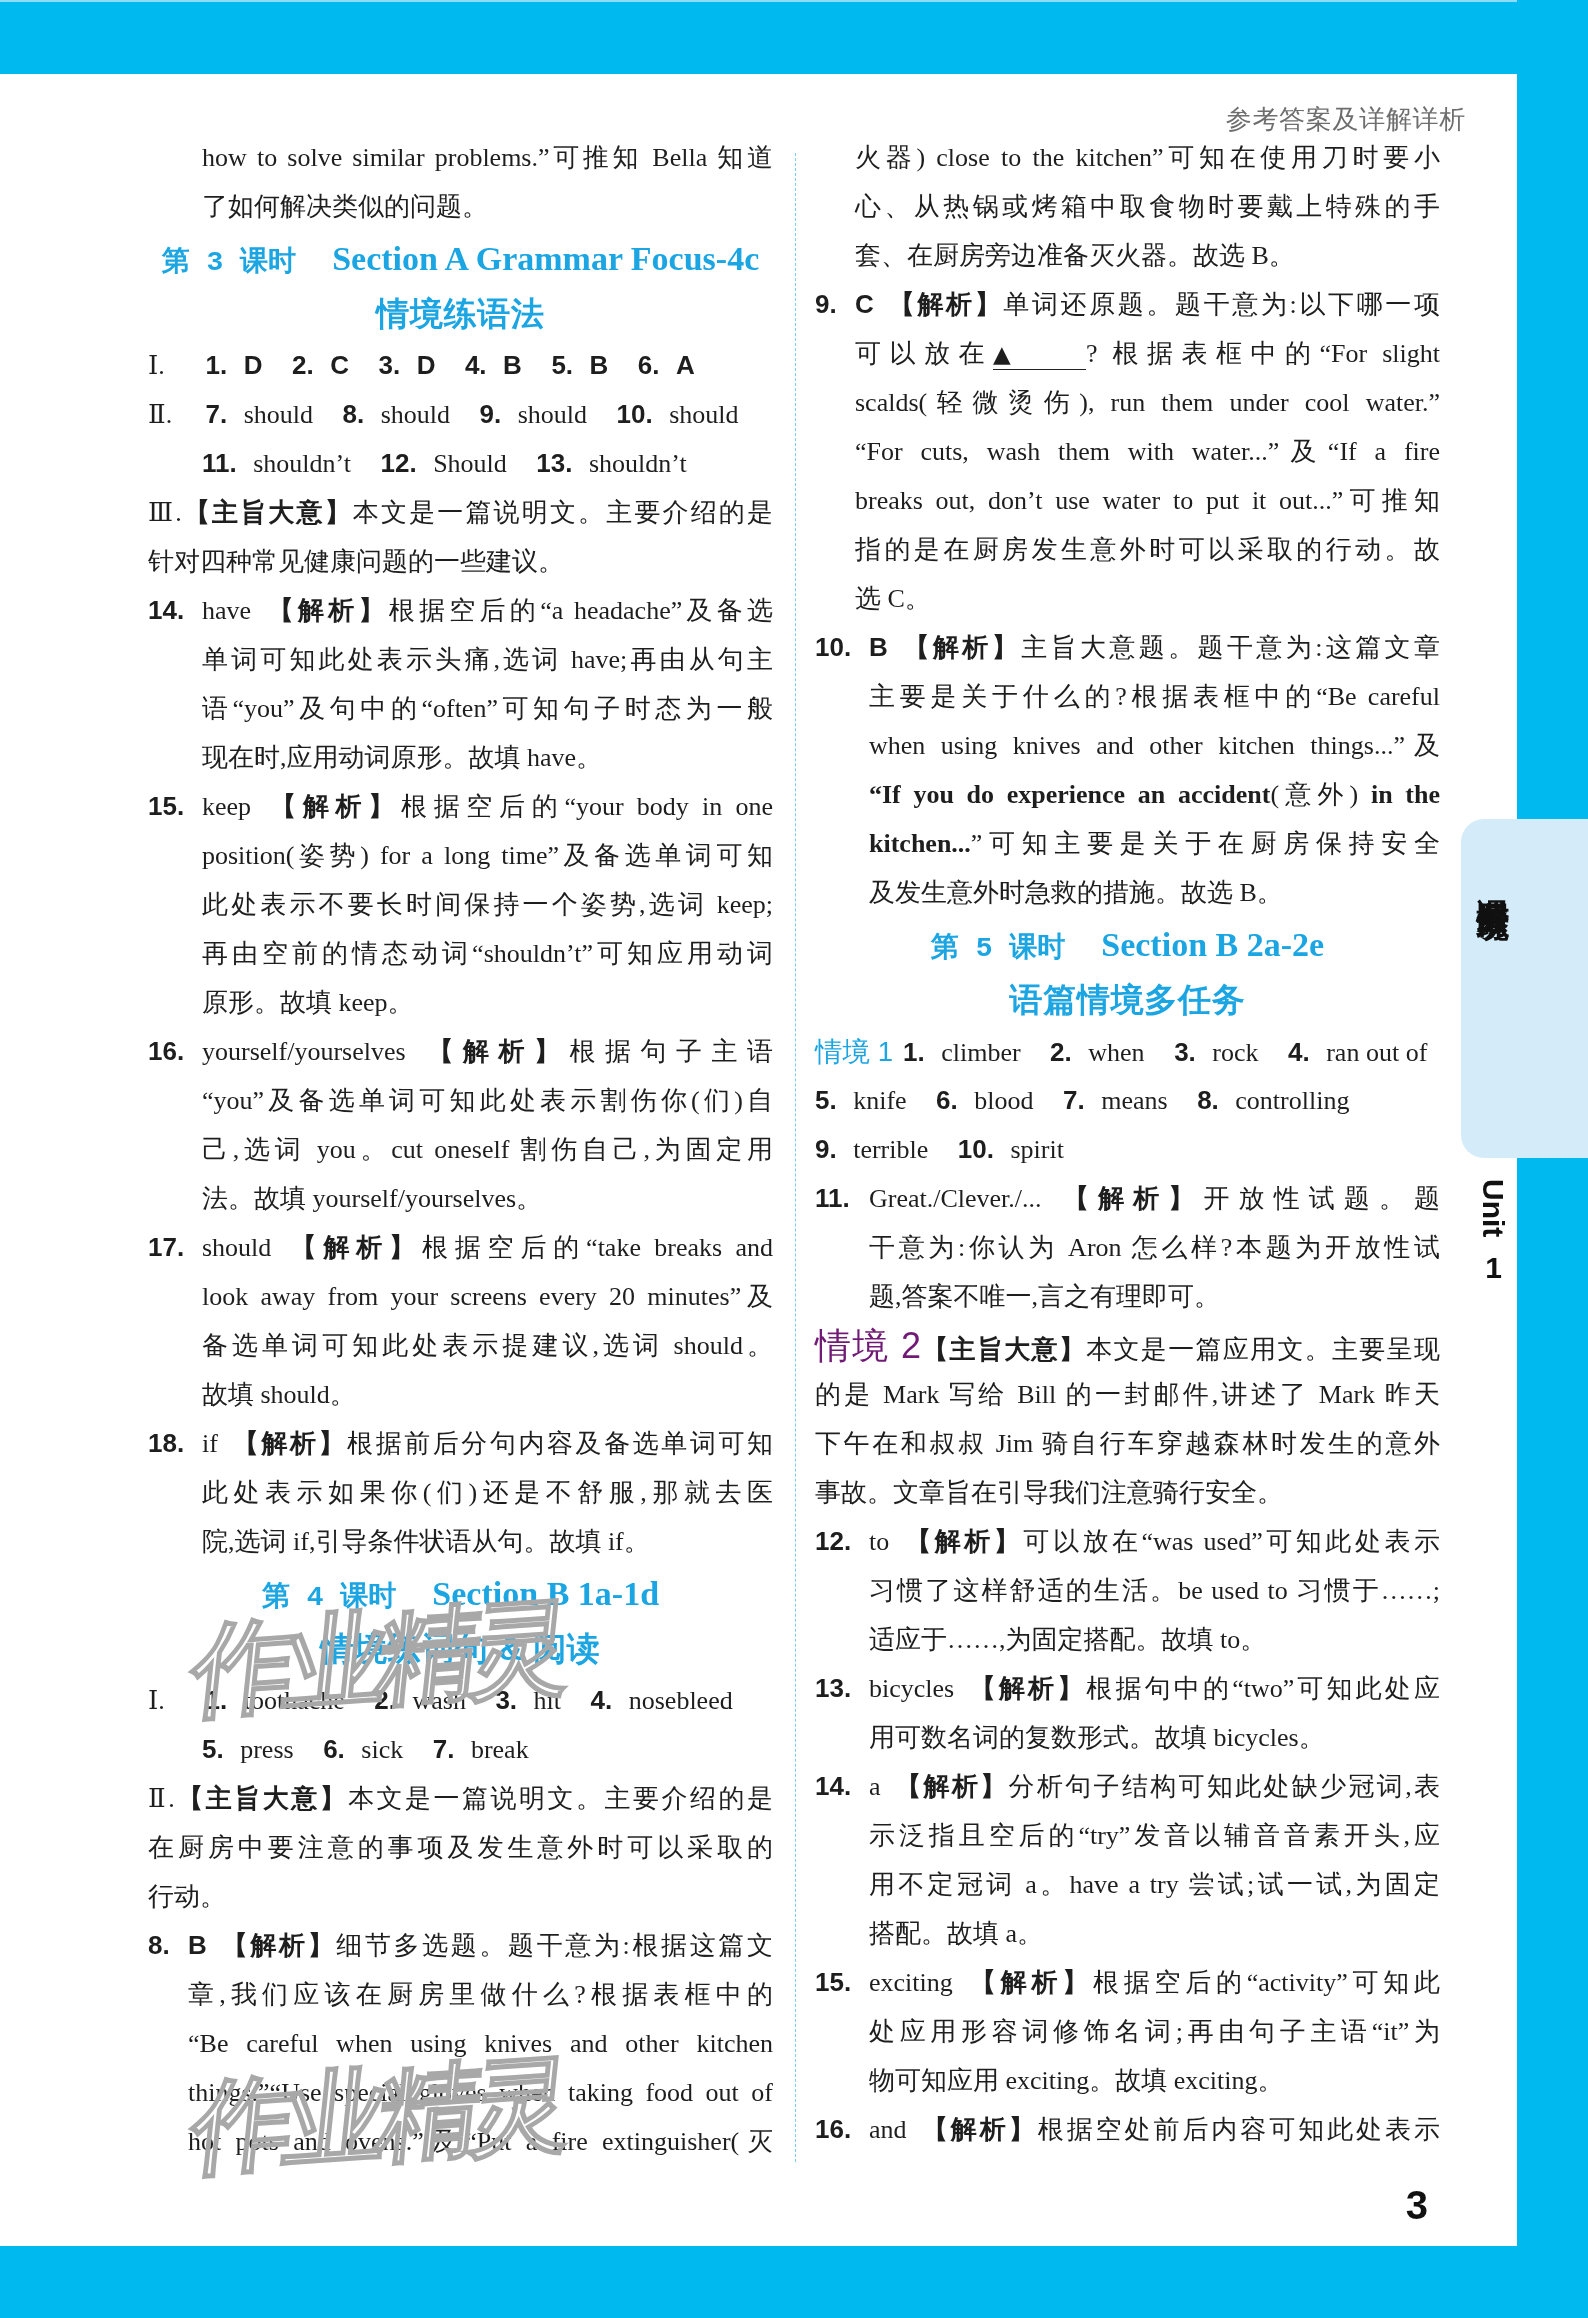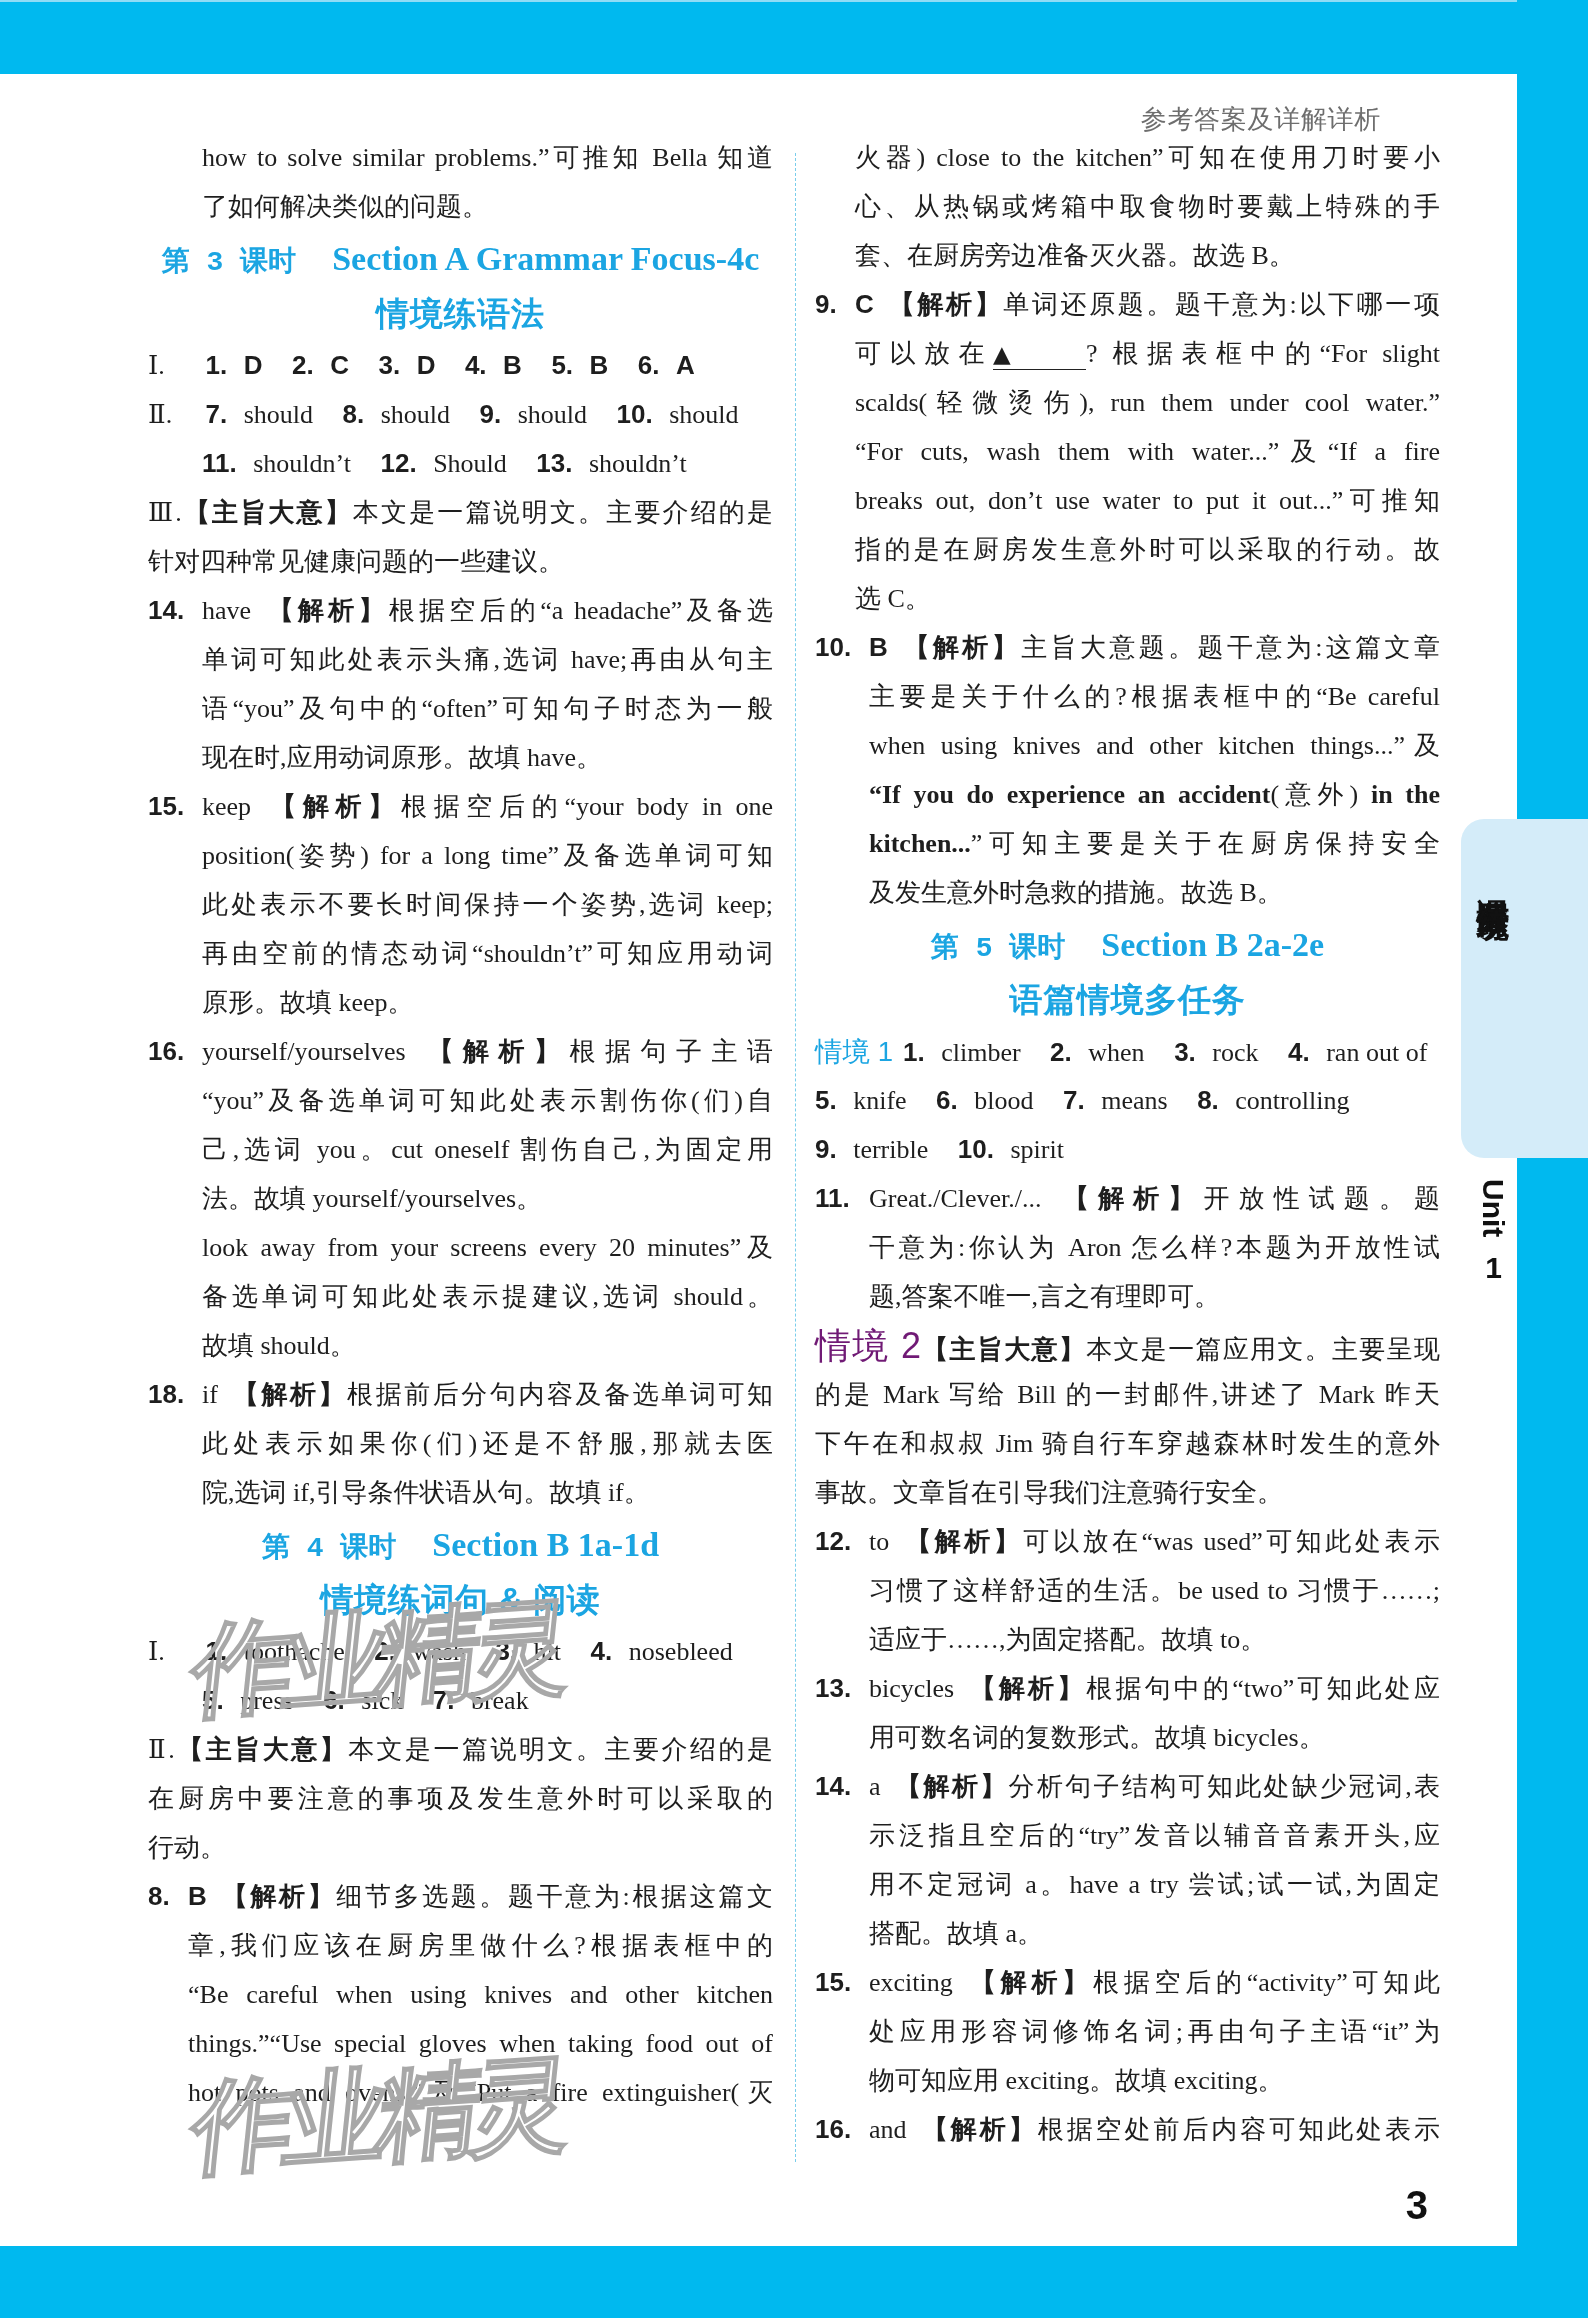--- a/index.html
+++ b/index.html
@@ -2,21 +2,21 @@
 <html style="font-size:11px"><head>
 <meta charset="utf-8">
 <style>
   html, body { margin:0; padding:0; background:#ffffff; }
   .page { position:relative; width:1589px; height:2319px; overflow:hidden; background:#ffffff;
           font-family:"Liberation Serif","DejaVu Serif",serif; color:#1e1e1e; }
   .band-top { position:absolute; left:0; top:0; width:1589px; height:74px; background:#00B9EF; }
   .band-top-edge { position:absolute; left:0; top:0; width:1589px; height:2.1px; background:#8fdcf6; }
   .bar-right { position:absolute; left:1517px; top:0; width:72px; height:2319px; background:#00B9EF; }
   .band-bottom { position:absolute; left:0; top:2246px; width:1589px; height:73px; background:#00B9EF; }
-  .running-header { position:absolute; left:969px; top:103px; width:412px; height:33px; line-height:33px;
+  .running-header { position:absolute; left:1054px; top:103px; width:412px; height:33px; line-height:33px;
           text-align:right; font-family:"Liberation Sans","DejaVu Sans",sans-serif; font-size:26px;
           color:#6e6e6e; letter-spacing:0.7px; white-space:nowrap; }
   .divider { position:absolute; left:795px; top:153px; width:0; height:2009px; border-left:1.4px dashed #7ACDEB; }
 
   .tab { position:absolute; left:1461px; top:819px; width:128px; height:339px; background:#D4ECF9;
          border-radius:23px 0 0 23px; }
   .tab-label { position:absolute; left:16.5px; top:54px; writing-mode:vertical-rl;
          font-family:"Liberation Sans","DejaVu Sans",sans-serif; font-weight:bold; font-size:32px;
          line-height:32px; letter-spacing:1.7px; color:#111; }
   .unit { position:absolute; left:1476px; top:1179px; width:34px; writing-mode:vertical-rl;
@@ -135,20 +135,21 @@
       </div>
 
       <div>
         <div class="ln"><span class="num w2">16.</span><span class="ans">yourself/yourselves</span><span class="tag">【解析】</span><span>根据句子主语</span></div>
         <div class="ln i2">“you”及备选单词可知此处表示割伤你(们)自</div>
         <div class="ln i2">己,选词 you。cut oneself 割伤自己,为固定用</div>
         <div class="ln i2 last">法。故填 yourself/yourselves。</div>
       </div>
 
       <div>
+        <div class="ln"><span class="num w2">17.</span><span class="ans">should</span><span class="tag">【解析】</span><span>根据空后的“take breaks and</span></div>
         <div class="ln i2">look away from your screens every 20 minutes”及</div>
         <div class="ln i2">备选单词可知此处表示提建议,选词 should。</div>
         <div class="ln i2 last">故填 should。</div>
       </div>
 
       <div>
         <div class="ln"><span class="num w2">18.</span><span class="ans">if</span><span class="tag">【解析】</span><span>根据前后分句内容及备选单词可知</span></div>
         <div class="ln i2">此处表示如果你(们)还是不舒服,那就去医</div>
         <div class="ln i2 last">院,选词 if,引导条件状语从句。故填 if。</div>
       </div>

